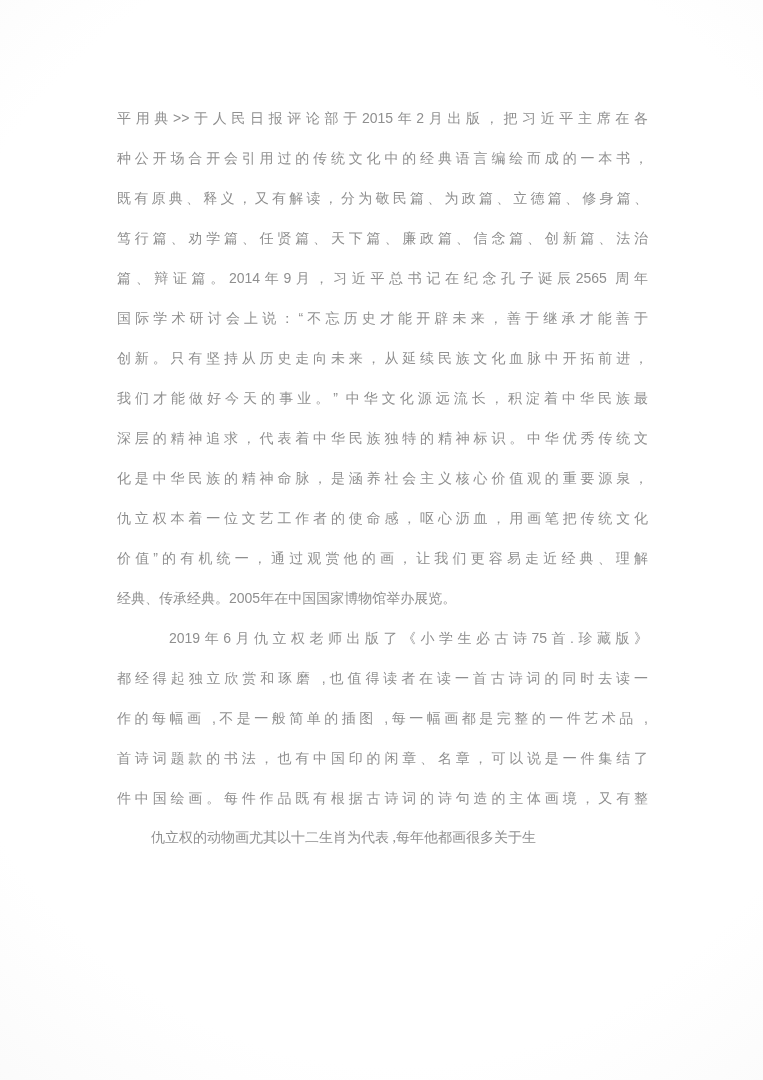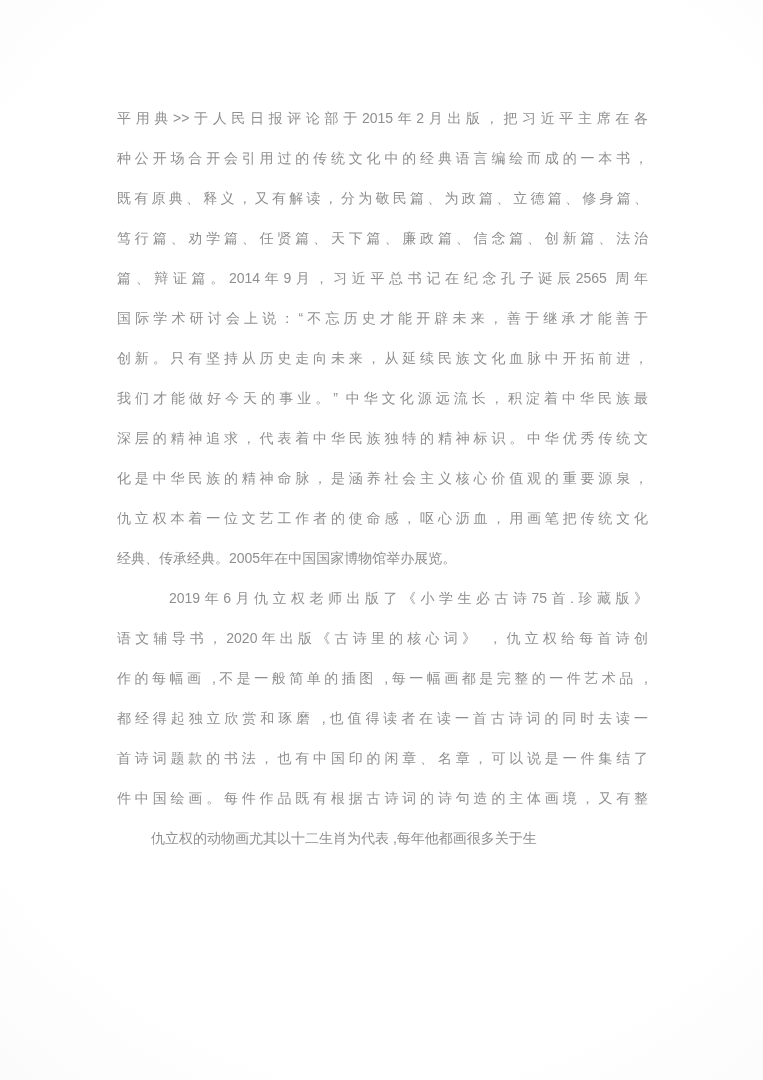--- a/index.html
+++ b/index.html
@@ -45,22 +45,22 @@
       <div class="line">种公开场合开会引用过的传统文化中的经典语言编绘而成的一本书，</div>
       <div class="line">既有原典、释义，又有解读，分为敬民篇、为政篇、立德篇、修身篇、</div>
       <div class="line">笃行篇、劝学篇、任贤篇、天下篇、廉政篇、信念篇、创新篇、法治</div>
       <div class="line">篇、辩证篇。2014年9月，习近平总书记在纪念孔子诞辰2565 周年</div>
       <div class="line">国际学术研讨会上说：“不忘历史才能开辟未来，善于继承才能善于</div>
       <div class="line">创新。只有坚持从历史走向未来，从延续民族文化血脉中开拓前进，</div>
       <div class="line">我们才能做好今天的事业。” 中华文化源远流长，积淀着中华民族最</div>
       <div class="line">深层的精神追求，代表着中华民族独特的精神标识。中华优秀传统文</div>
       <div class="line">化是中华民族的精神命脉，是涵养社会主义核心价值观的重要源泉，</div>
       <div class="line">仇立权本着一位文艺工作者的使命感，呕心沥血，用画笔把传统文化</div>
+      <div class="line">价值”的有机统一，通过观赏他的画，让我们更容易走近经典、理解</div>
       <div class="line para-end">经典、传承经典。2005年在中国国家博物馆举办展览。</div>
       <div class="line" style="text-indent: 52px;">2019年6月仇立权老师出版了《小学生必古诗75首.珍藏版》</div>
-      <div class="line">语文辅导书，2020年出版《古诗里的核心词》 ，仇立权给每首诗创</div>
+      <div class="line">都经得起独立欣赏和琢磨 ,也值得读者在读一首古诗词的同时去读一</div>
       <div class="line">作的每幅画 ,不是一般简单的插图 ,每一幅画都是完整的一件艺术品 ,</div>
-      <div class="line">都经得起独立欣赏和琢磨 ,也值得读者在读一首古诗词的同时去读一</div>
       <div class="line">首诗词题款的书法，也有中国印的闲章、名章，可以说是一件集结了</div>
       <div class="line">件中国绘画。每件作品既有根据古诗词的诗句造的主体画境，又有整</div>
-      <div class="line para-end" style="text-indent: 34px;">仇立权的动物画尤其以十二生肖为代表 ,每年他都画很多关于生</div>
+      <div class="line para-end" style="text-indent: 34px; font-family: Liberation Serif, serif;">仇立权的动物画尤其以十二生肖为代表 ,每年他都画很多关于生</div>
     </div>
 </div>
 
 </body></html>

